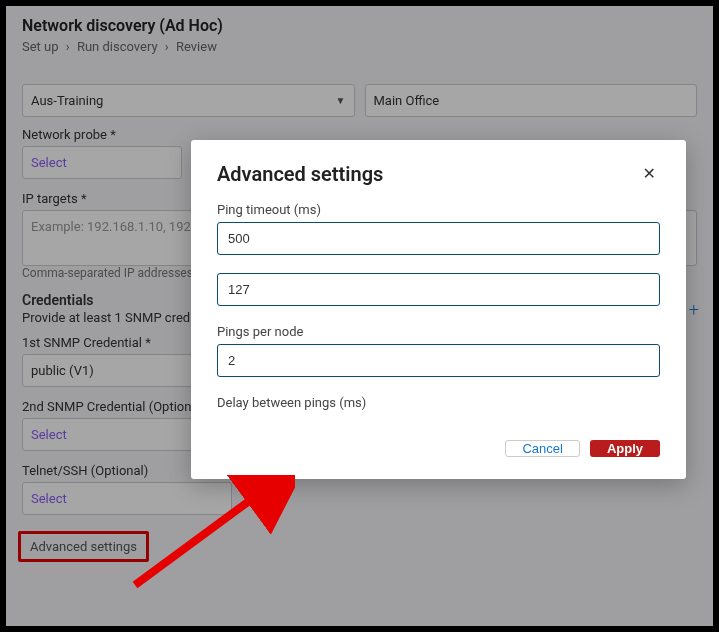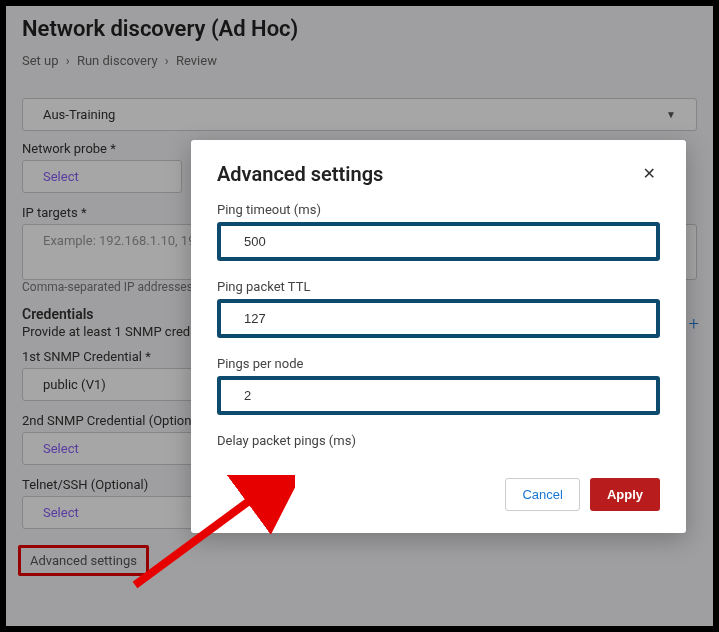--- a/index.html
+++ b/index.html
@@ -17,33 +17,33 @@
       top: 6px; left: 6px; right: 6px; bottom: 6px;
       padding: 10px 16px;
       color: #333;
     }
     .overlay {
       position: absolute;
       top: 6px; left: 6px; right: 6px; bottom: 6px;
       background: rgba(0,0,0,0.35);
       pointer-events: none;
     }
-    h1 { font-size: 22px; font-weight: 600; color: #222; margin-bottom: 12px; }
+    h1 { font-size: 16px; font-weight: 600; color: #222; margin-bottom: 4px; }
     .breadcrumb { font-size: 13px; color: #666; margin-bottom: 30px; }
     .breadcrumb .sep { margin: 0 4px; }
     .row { display: flex; gap: 10px; margin-bottom: 10px; }
     .field-label { font-size: 13px; color: #333; margin-bottom: 4px; display: block; }
     .section-label { font-size: 14px; font-weight: 600; margin-top: 8px; }
     .hint { font-size: 12px; color: #777; margin-bottom: 10px; }
     .select, .input, .textarea, .btn-flat {
       width: 100%;
       background: #fff;
       border: 1px solid #ccc;
       border-radius: 3px;
-      padding: 8px 20px;
+      padding: 8px 8px;
       font-size: 13px;
       color: #333;
       text-align: left;
     }
     .select { display: flex; justify-content: space-between; align-items: center; }
     .select .caret { font-size: 10px; color: #555; }
     .textarea { height: 56px; color: #999; }
     .placeholder { color: #8b5cf6; }
     .field-block { margin-bottom: 12px; }
     .col { flex: 1; }
@@ -95,29 +95,29 @@
       padding: 22px 26px;
       z-index: 100;
     }
     .modal-header { display: flex; justify-content: space-between; align-items: flex-start; margin-bottom: 16px; }
     .modal-title { font-size: 20px; font-weight: 600; color: #222; }
     .modal-close { font-size: 16px; background: none; border: none; cursor: pointer; color: #333; padding: 2px 4px; }
     .modal .form-group { margin-bottom: 18px; }
     .modal .form-label { font-size: 13px; color: #444; margin-bottom: 5px; display: block; }
     .modal .form-input {
       width: 100%;
-      border: 4px solid #0c4a6e;
-      border-radius: 3px;
-      padding: 8px 23px;
+      border: 1px solid #0c4a6e;
+      border-radius: 3px;
+      padding: 8px 10px;
       font-size: 13px;
       color: #333;
     }
     .modal-footer { display: flex; justify-content: flex-end; gap: 10px; margin-top: 30px; }
     .btn {
-      padding: 8px 16px;
+      padding: 0 16px;
       font-size: 13px;
       border-radius: 3px;
       cursor: pointer;
       border: 1px solid transparent;
     }
     .btn-cancel { background: #fff; color: #1976d2; border-color: #ccc; }
     .btn-apply { background: #b91c1c; color: #fff; font-weight: 600; }
   </style>
 </head>
 <body>
@@ -132,20 +132,25 @@
     <span>Review</span>
   </div>
 
   <div class="row">
     <div class="col">
       <div class="select">
         <span>Aus-Training</span>
         <span class="caret">▼</span>
       </div>
     </div>
+    <div class="col">
+      <div class="select">
+        <span>Main Office</span>
+      </div>
+    </div>
   </div>
 
   <div class="field-block">
     <label class="field-label">Network probe *</label>
     <div class="select" style="width:160px">
       <span class="placeholder">Select</span>
     </div>
   </div>
 
   <div class="field-block">
@@ -205,30 +210,29 @@
     <div class="modal-title">Advanced settings</div>
     <button class="modal-close">✕</button>
   </div>
 
   <div class="form-group">
     <label class="form-label">Ping timeout (ms)</label>
     <input class="form-input" value="500" style="">
   </div>
 
   <div class="form-group">
-    <label class="form-label">Ping packet TTL</label>
     <input class="form-input" value="127" style="">
   </div>
 
   <div class="form-group">
     <label class="form-label">Pings per node</label>
     <input class="form-input" value="2" style="">
   </div>
 
   <div class="form-group">
-    <label class="form-label">Delay packet pings (ms)</label>
+    <label class="form-label">Delay between pings (ms)</label>
   </div>
 
   <div class="modal-footer">
     <button class="btn btn-cancel">Cancel</button>
     <button class="btn btn-apply">Apply</button>
   </div>
 </div>
 
 </body></html>

